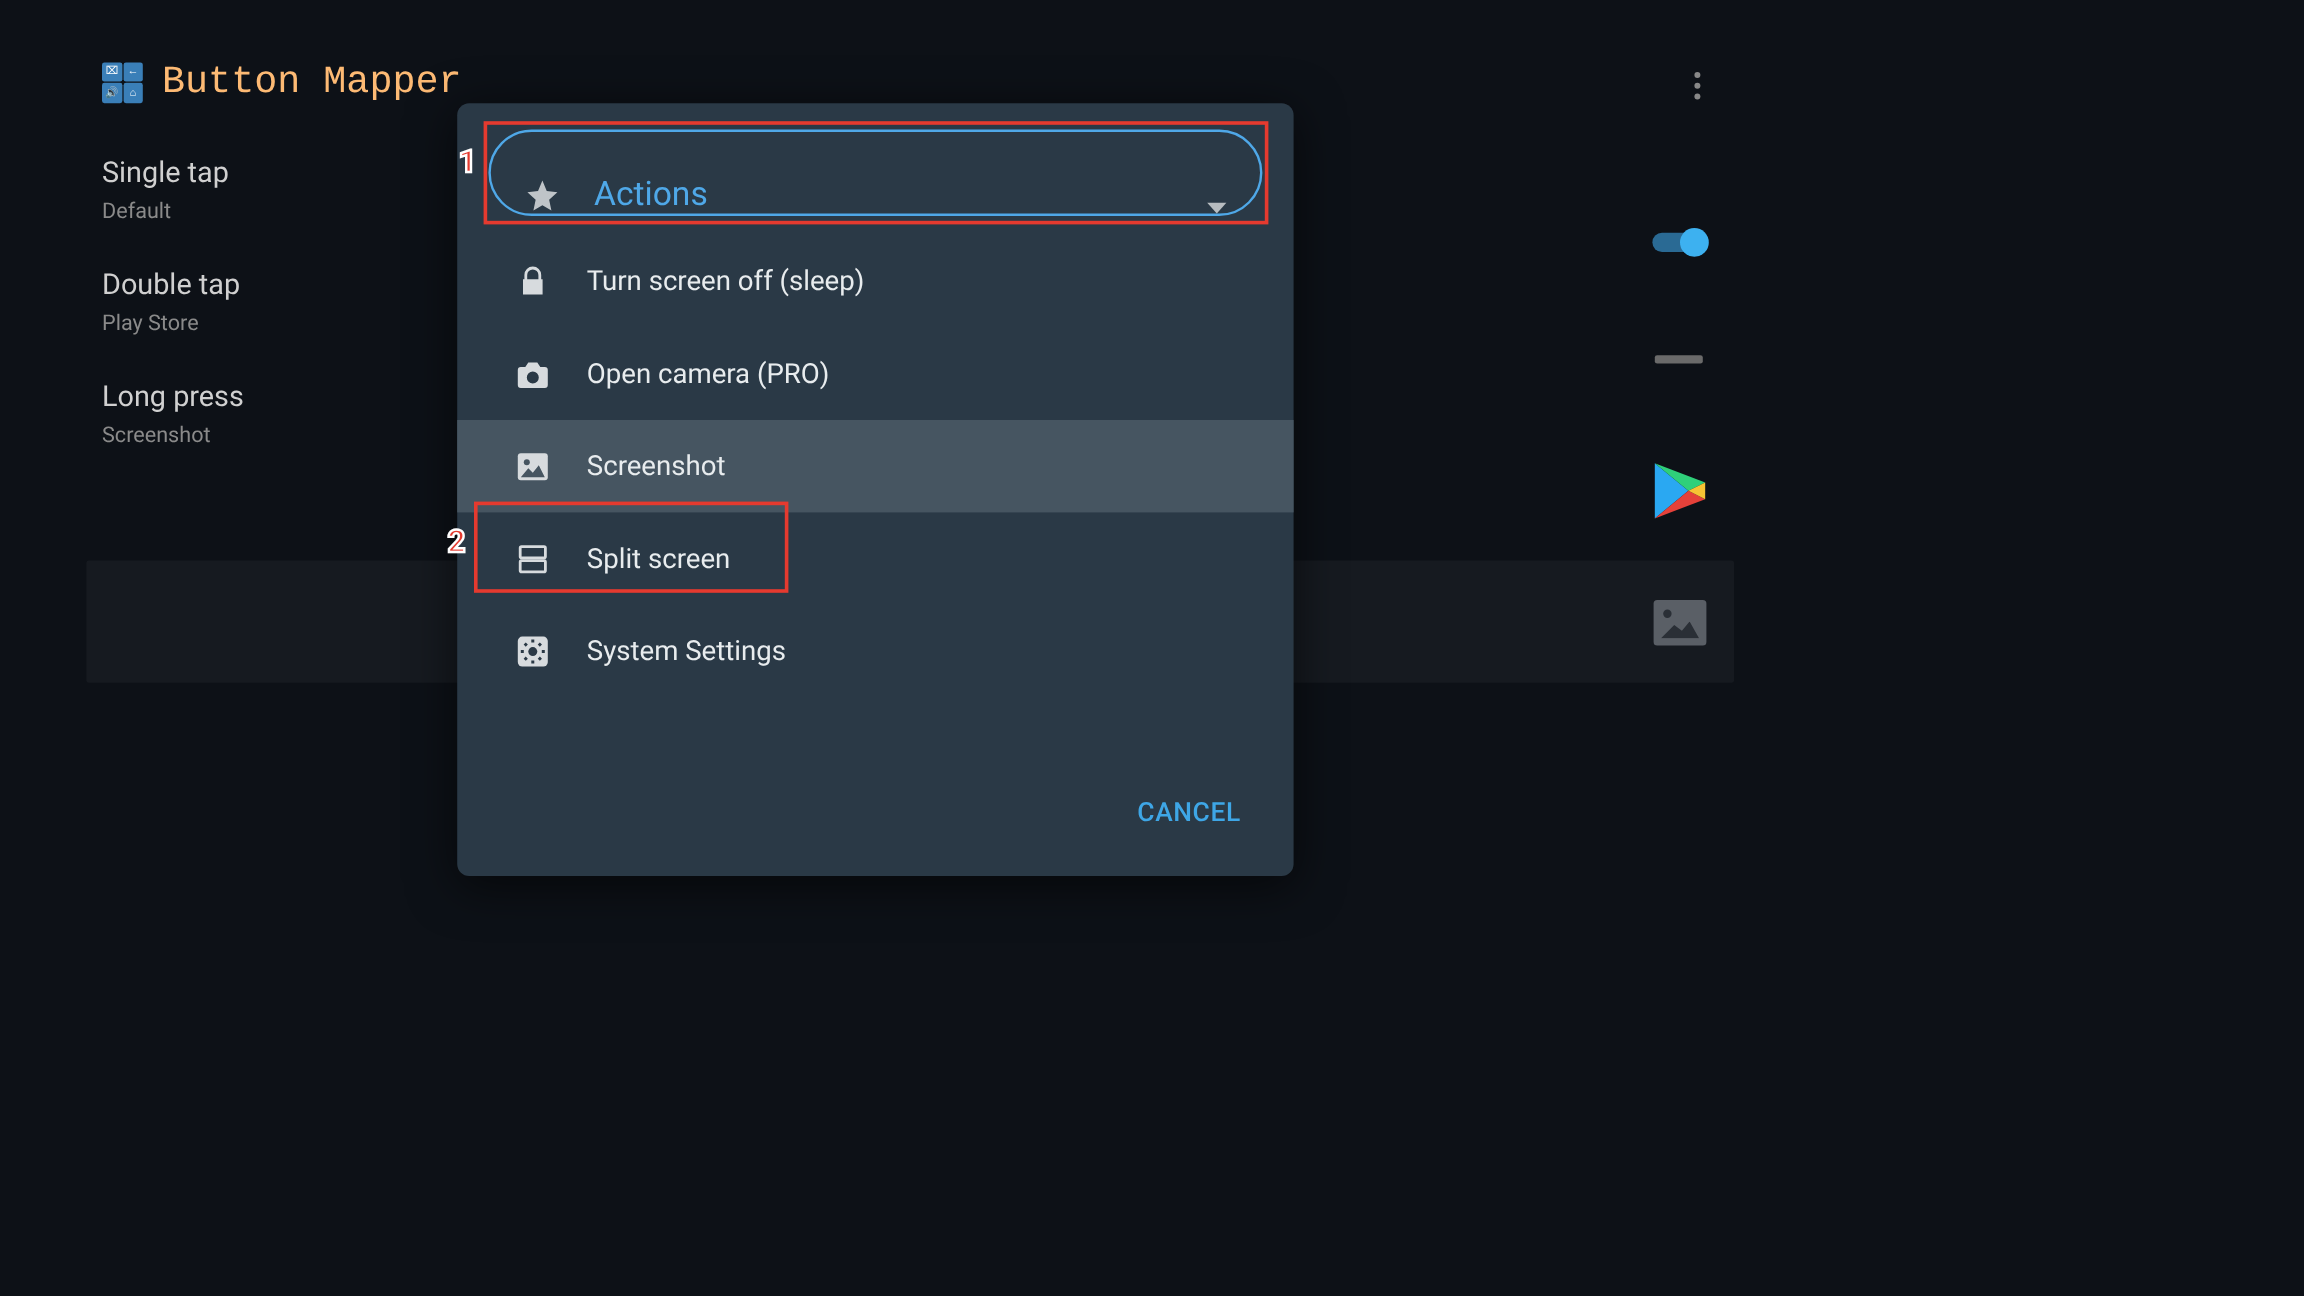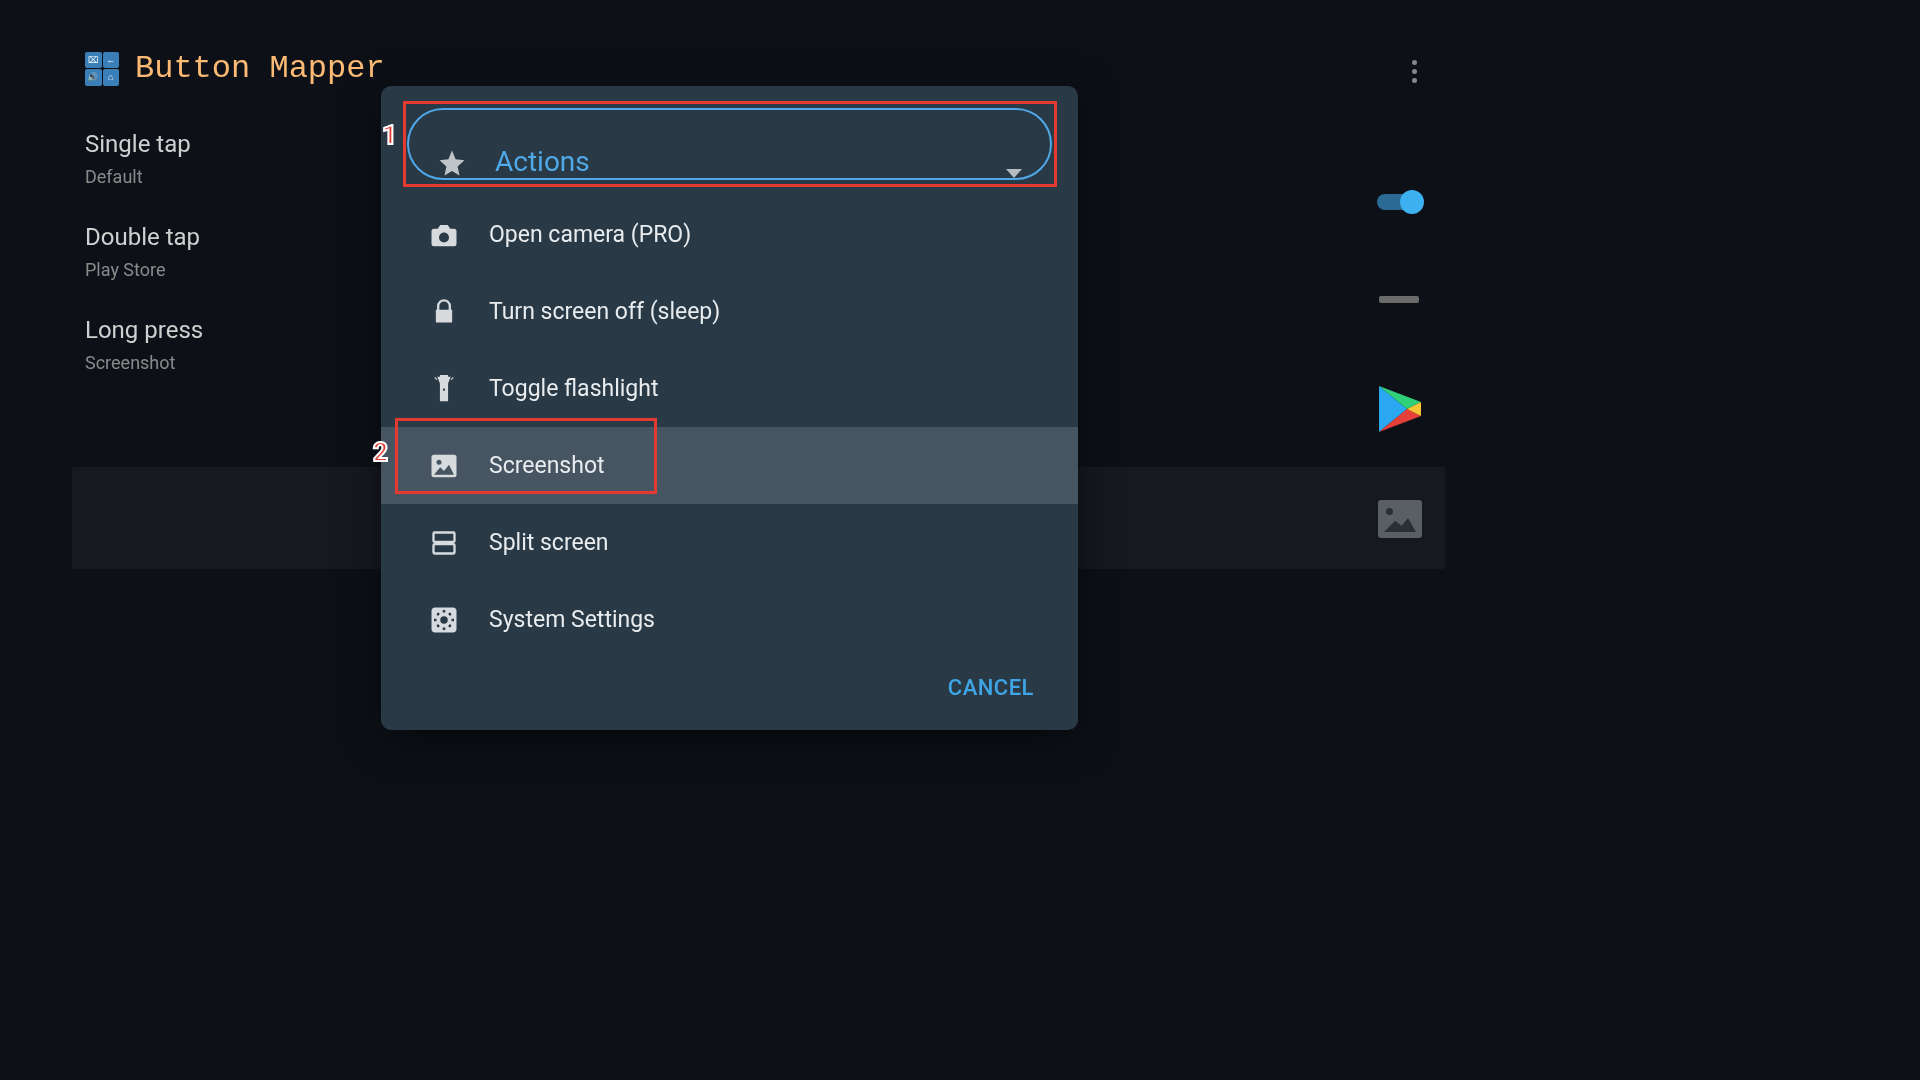--- a/index.html
+++ b/index.html
@@ -263,21 +263,21 @@
 .action-label {
   margin-left: 28px;
   font-size: 23px;
   color: #e8ecee;
 }
 
 
 .cancel-btn {
   position: absolute;
   right: 44px;
-  bottom: 30px;
+  bottom: 40px;
   font-size: 22px;
   font-weight: 500;
   color: #3ea6e6;
   letter-spacing: 0.5px;
 }
 </style>
 </head>
 <body>
 
 <div class="app-header">
@@ -329,44 +329,36 @@
         <path d="M12 2l2.9 6.9L22 9.8l-5.5 4.9L18 22l-6-3.6L6 22l1.5-7.3L2 9.8l7.1-.9z"></path>
       </svg>
     <div class="dropdown-label">Actions</div>
     <div class="chevron"></div>
   </div>
 
   <div class="action-list">
 
     <div class="action-item">
       <div class="action-icon">
+        <svg viewBox="0 0 24 24" width="28" height="28">
+            <path d="M6 10V7a6 6 0 1112 0v3h1v11H5V10h1zm2 0h8V7a4 4 0 10-8 0v3z"></path>
+          </svg>
+      </div>
+      <div class="action-label">Turn screen off (sleep)</div>
+    </div>
+
+    <div class="action-item">
+      <div class="action-icon">
         <svg viewBox="0 0 24 24" width="30" height="30">
             <path d="M4 7h3l2-3h6l2 3h3a2 2 0 012 2v10a2 2 0 01-2 2H4a2 2 0 01-2-2V9a2 2 0 012-2zm8 3a4 4 0 100 8 4 4 0 000-8z"></path>
           </svg>
       </div>
       <div class="action-label">Open camera (PRO)</div>
     </div>
 
-    <div class="action-item">
-      <div class="action-icon">
-        <svg viewBox="0 0 24 24" width="28" height="28">
-            <path d="M6 10V7a6 6 0 1112 0v3h1v11H5V10h1zm2 0h8V7a4 4 0 10-8 0v3z"></path>
-          </svg>
-      </div>
-      <div class="action-label">Turn screen off (sleep)</div>
-    </div>
-
-    <div class="action-item">
-      <div class="action-icon">
-        <svg viewBox="0 0 24 24" width="28" height="28">
-            <path d="M7 2h10l-2 5v15h-6V7L7 2zm5 9a1.5 1.5 0 100 3 1.5 1.5 0 000-3zM9 0h6v1H9zM6 4l-2-2M18 4l2-2M12-2v2" stroke="#d7dbde" stroke-width="1" fill="#d7dbde"></path>
-          </svg>
-      </div>
-      <div class="action-label">Toggle flashlight</div>
-    </div>
 
     <div class="action-item selected">
       <div class="action-icon">
         <svg viewBox="0 0 24 24" width="30" height="30">
             <rect x="2" y="3" width="20" height="18" rx="2"></rect>
             <circle cx="8" cy="9" r="2" fill="#465561"></circle>
             <path d="M4 19l5-6 3 3 4-5 4 8z" fill="#465561"></path>
           </svg>
       </div>
       <div class="action-label">Screenshot</div>

